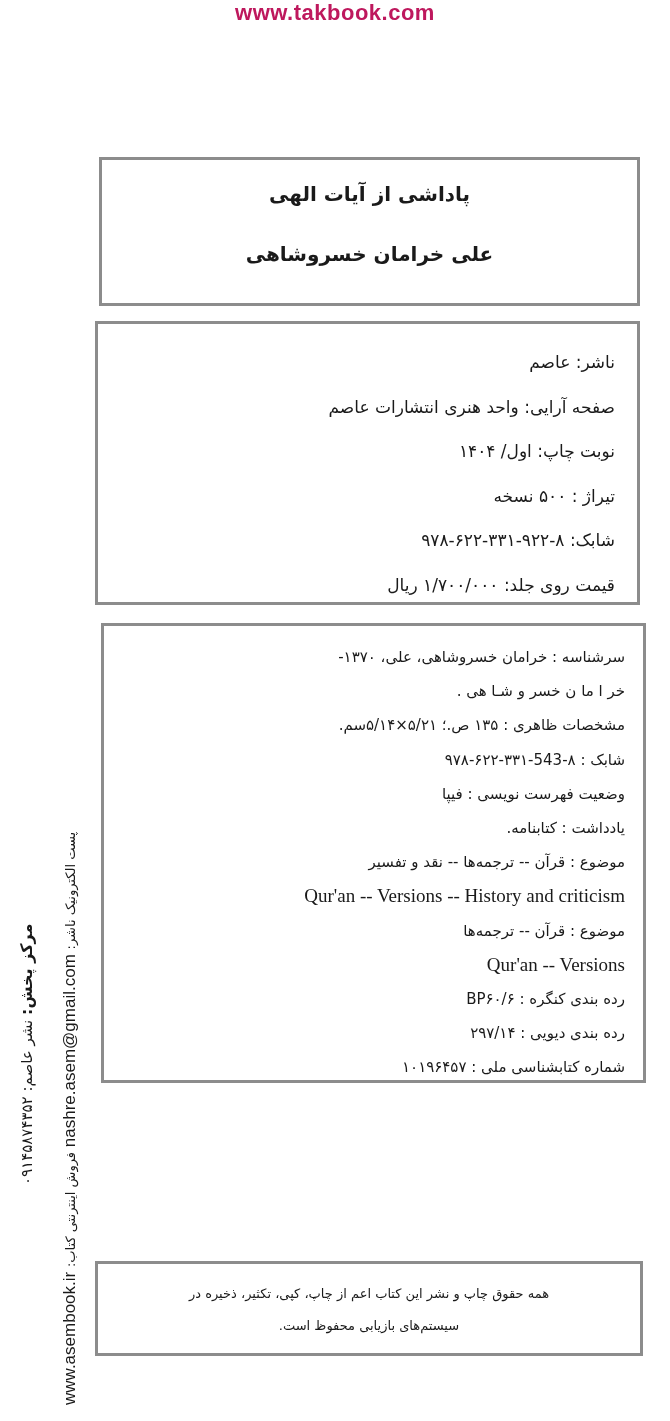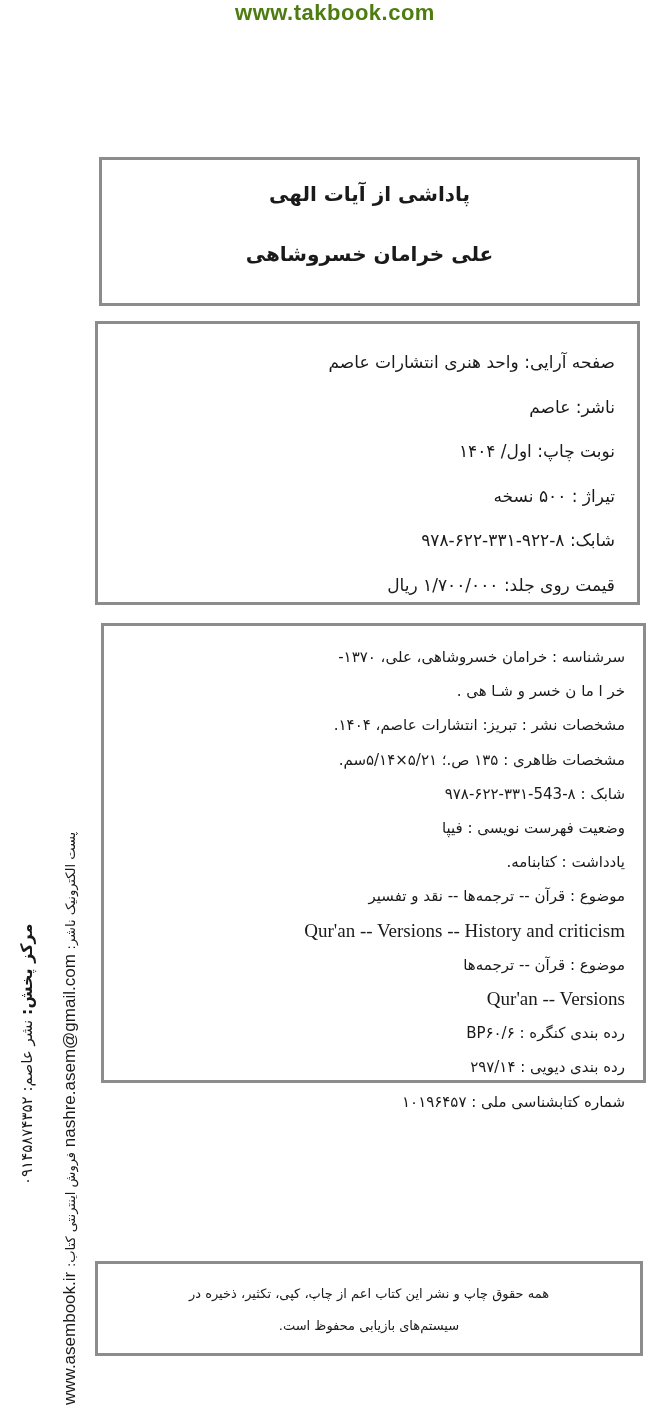--- a/index.html
+++ b/index.html
@@ -17,21 +17,21 @@
   }
   .watermark {
     position: absolute;
     top: 0;
     left: 0;
     width: 670px;
     text-align: center;
     font-family: "Liberation Sans", sans-serif;
     font-weight: bold;
     font-size: 22px;
-    color: #4d7c0f;
+    color: #be185d;
     line-height: 26px;
     letter-spacing: 0.5px;
   }
   .box {
     position: absolute;
     border: 3px solid #8c8c8c;
     box-sizing: border-box;
     background: #fff;
   }
   .box-title {
@@ -143,34 +143,33 @@
 
 <div class="watermark">www.takbook.com</div>
 
 <div class="box box-title">
   <div class="title-line book">پاداشی از آیات الهی</div>
   <div class="title-line author">علی خرامان خسروشاهی</div>
 </div>
 
 <div class="box box-publisher">
   <div class="pub-list">
+    <div class="pub-line">ناشر: عاصم</div>
     <div class="pub-line">صفحه آرایی: واحد هنری انتشارات عاصم</div>
-    <div class="pub-line">ناشر: عاصم</div>
     <div class="pub-line">نوبت چاپ: اول/ ۱۴۰۴</div>
     <div class="pub-line">تیراژ : ۵۰۰ نسخه</div>
     <div class="pub-line">شابک: ۸-۹۲۲-۳۳۱-۶۲۲-۹۷۸</div>
     <div class="pub-line">قیمت روی جلد: ۱/۷۰۰/۰۰۰ ریال</div>
   </div>
 </div>
 
 <div class="box box-catalog">
   <div class="cat-list">
     <div class="cat-line">سرشناسه : خرامان خسروشاهی، علی، ۱۳۷۰-</div>
     <div class="cat-line">خر ا ما ن خسر و شـا هی .</div>
-    <div class="cat-line">مشخصات نشر : تبریز: انتشارات عاصم، ۱۴۰۴.</div>
     <div class="cat-line">مشخصات ظاهری : ۱۳۵ ص.؛ ۵/۲۱×۵/۱۴سم.</div>
     <div class="cat-line">شابک : ۸-543-۳۳۱-۶۲۲-۹۷۸</div>
     <div class="cat-line">وضعیت فهرست نویسی : فیپا</div>
     <div class="cat-line">یادداشت : کتابنامه.</div>
     <div class="cat-line">موضوع : قرآن -- ترجمه‌ها -- نقد و تفسیر</div>
     <div class="cat-line latin">Qur'an -- Versions -- History and criticism</div>
     <div class="cat-line">موضوع : قرآن -- ترجمه‌ها</div>
     <div class="cat-line latin">Qur'an -- Versions</div>
     <div class="cat-line">رده بندی کنگره : BP۶۰/۶</div>
     <div class="cat-line">رده بندی دیویی : ۲۹۷/۱۴</div>

